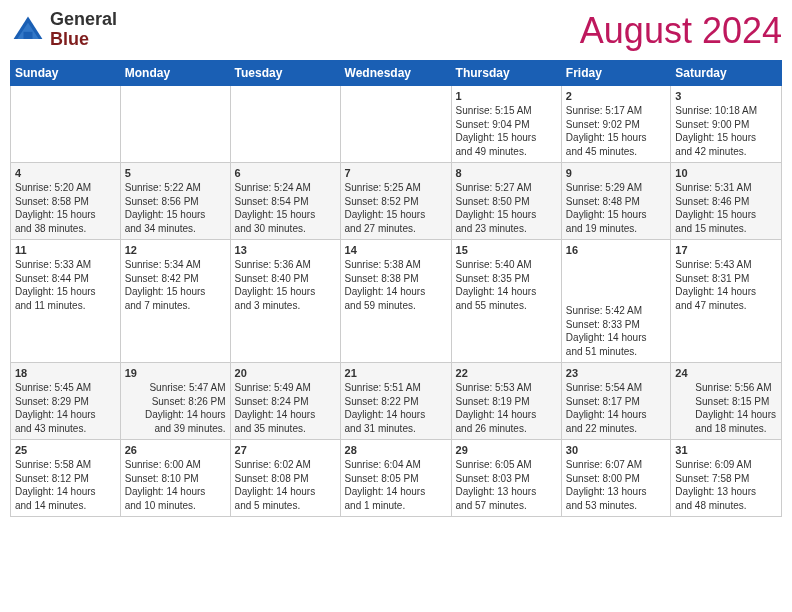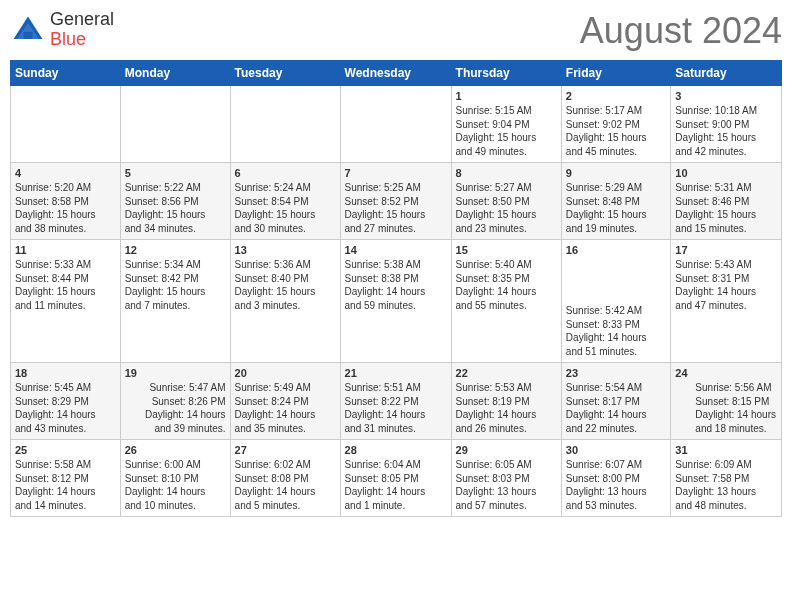--- a/index.html
+++ b/index.html
@@ -16,36 +16,36 @@
       justify-content: space-between;
       margin-bottom: 8px;
     }
     .logo {
       display: flex;
       align-items: center;
       gap: 4px;
     }
     .logo-text {
       font-size: 18px;
-      font-weight: normal;
+      font-weight: bold;
       line-height: 1.1;
     }
     .logo-general { color: #333; }
-    .logo-blue { color: #ef4444; }
+    .logo-blue { color: #7f1d1d; }
     .logo-icon {
       width: 36px;
       height: 36px;
     }
     .title-area {
       text-align: right;
     }
     .month-year {
       font-size: 36px;
       font-weight: normal;
-      color: #737373;
+      color: #be185d;
     }
     .location {
       font-size: 16px;
       color: #444;
     }
     .calendar {
       width: 100%;
       border-collapse: collapse;
       border: 1px solid #bbb;
     }

